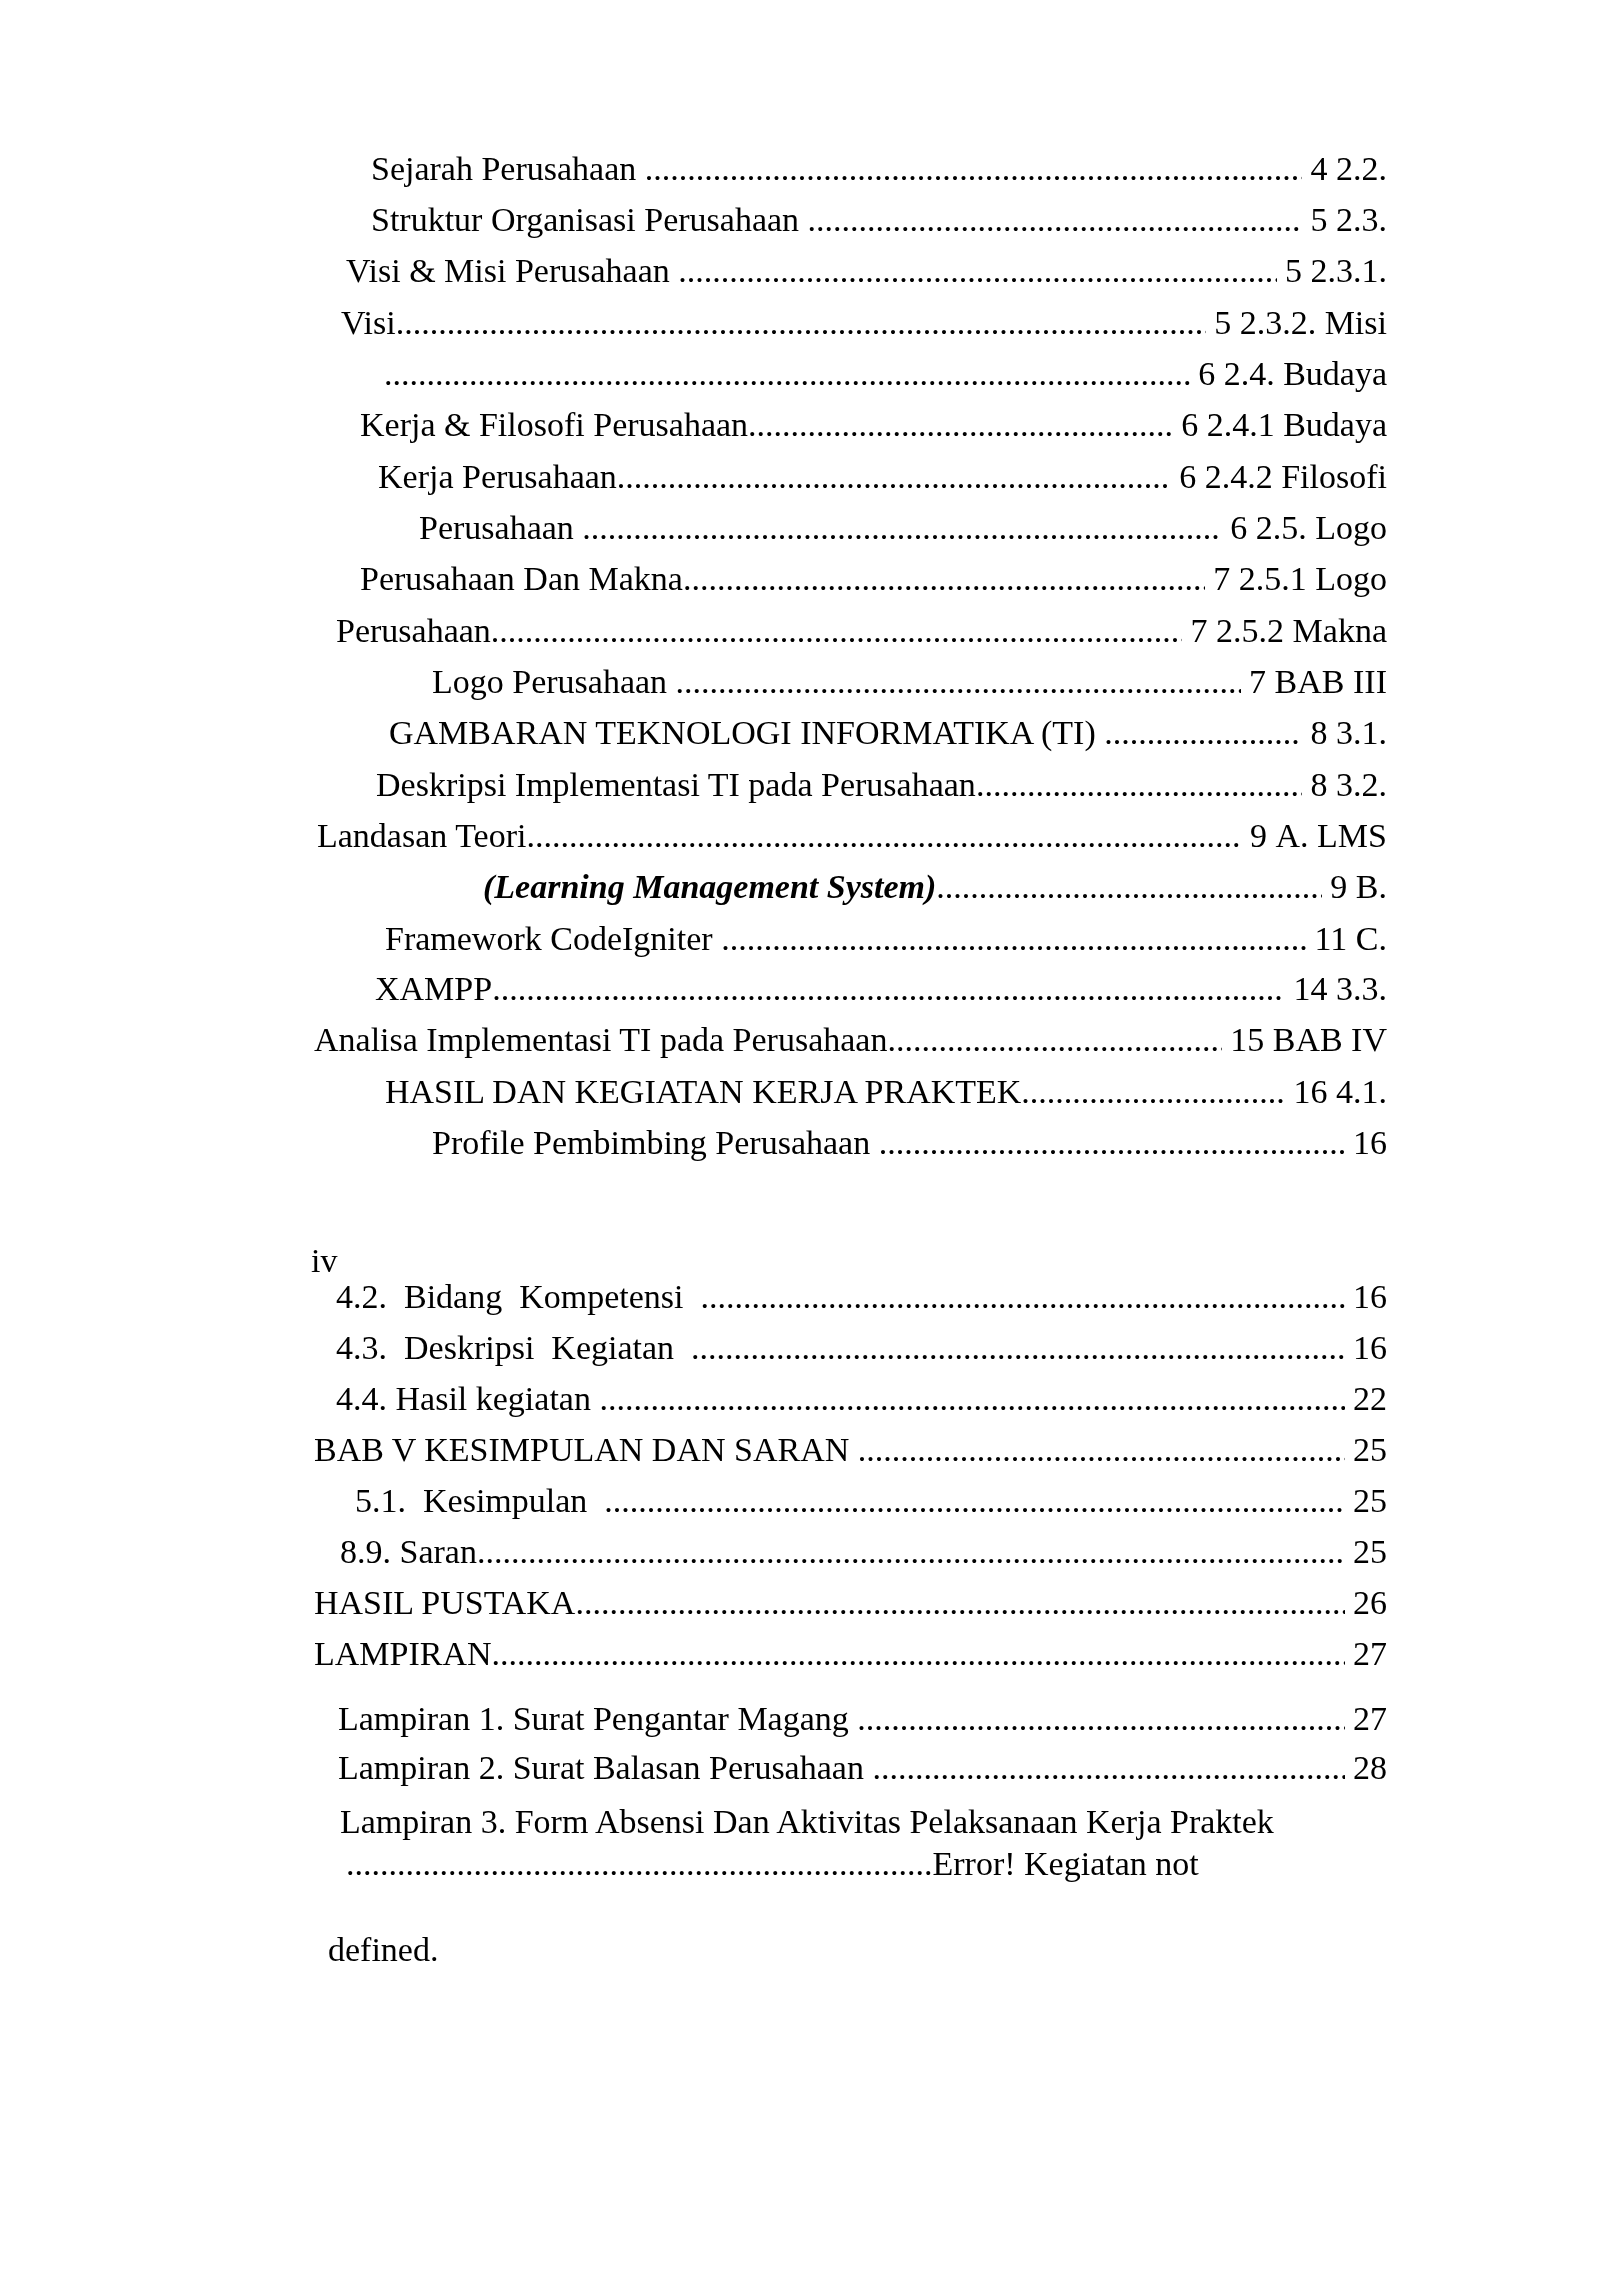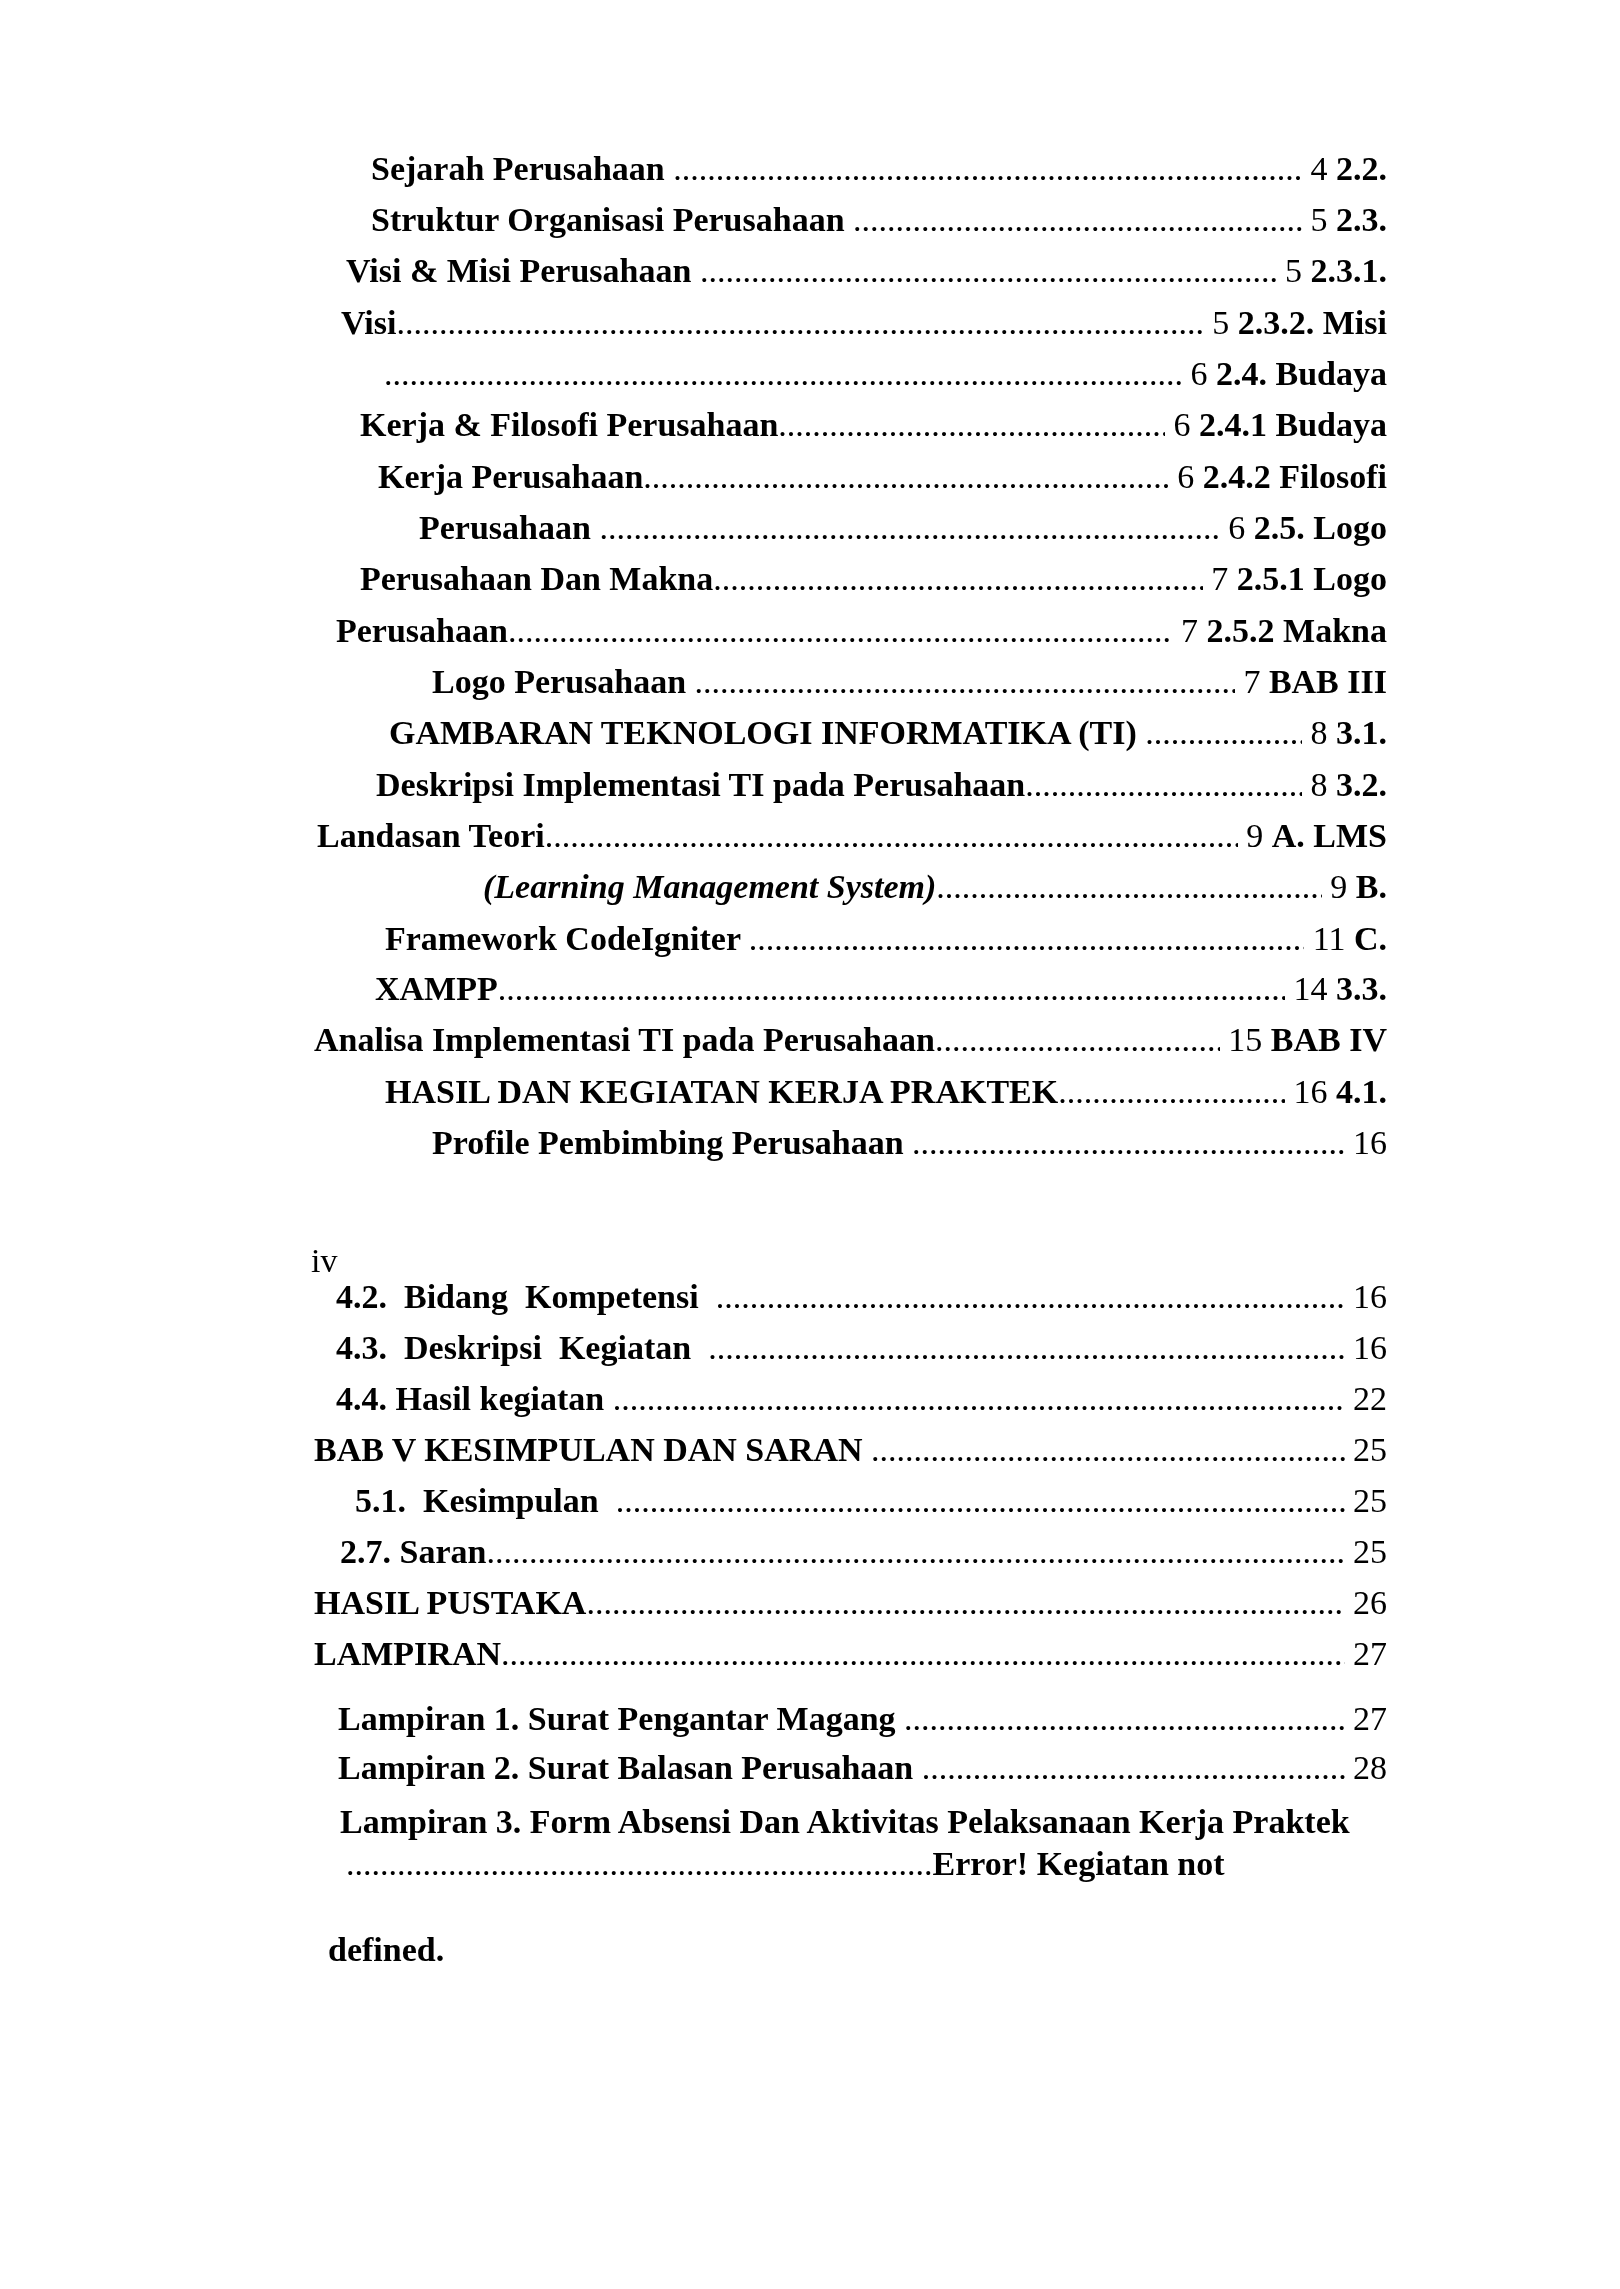--- a/index.html
+++ b/index.html
@@ -28,21 +28,21 @@
     position: absolute;
     right: 0;
     height: 52px;
     line-height: 52px;
     font-size: 34px;
     display: flex;
     align-items: baseline;
     white-space: pre;
   }
   .line span { white-space: pre; }
-  .seg-b  { font-weight: bold; text-align: right; }
+  .seg-b  { font-weight: normal; text-align: right; }
   .seg-r  { font-weight: normal; }
   .seg-bi { font-weight: bold; font-style: italic; }
   .seg-lead {
     flex: 1 1 0px;
     overflow: hidden;
     white-space: nowrap;
     font-weight: normal;
     min-width: 7.8px;
   }
   .line-center {
@@ -78,21 +78,21 @@
       <div class="line" style="top: 963px; left: 164px;"><span class="seg-b">XAMPP</span><span class="seg-lead">......................................................................................................................................................................................................................................</span><span class="seg-r"> 14 </span><span class="seg-b">3.3.</span></div>
       <div class="line" style="top: 1014px; left: 103px;"><span class="seg-b">Analisa Implementasi TI pada Perusahaan</span><span class="seg-lead">......................................................................................................................................................................................................................................</span><span class="seg-r"> 15 </span><span class="seg-b">BAB IV</span></div>
       <div class="line" style="top: 1066px; left: 174px;"><span class="seg-b">HASIL DAN KEGIATAN KERJA PRAKTEK</span><span class="seg-lead">......................................................................................................................................................................................................................................</span><span class="seg-r"> 16 </span><span class="seg-b">4.1.</span></div>
       <div class="line" style="top: 1117px; left: 221px;"><span class="seg-b">Profile Pembimbing Perusahaan </span><span class="seg-lead">......................................................................................................................................................................................................................................</span><span class="seg-r"> 16</span></div>
       <div class="line line-center" style="top: 1235px; left: 0px;"><span class="seg-r">iv</span></div>
       <div class="line" style="top: 1271px; left: 125px;"><span class="seg-b">4.2.  Bidang  Kompetensi  </span><span class="seg-lead">......................................................................................................................................................................................................................................</span><span class="seg-r"> 16</span></div>
       <div class="line" style="top: 1322px; left: 125px;"><span class="seg-b">4.3.  Deskripsi  Kegiatan  </span><span class="seg-lead">......................................................................................................................................................................................................................................</span><span class="seg-r"> 16</span></div>
       <div class="line" style="top: 1373px; left: 125px;"><span class="seg-b">4.4. Hasil kegiatan </span><span class="seg-lead">......................................................................................................................................................................................................................................</span><span class="seg-r"> 22</span></div>
       <div class="line" style="top: 1424px; left: 103px;"><span class="seg-b">BAB V KESIMPULAN DAN SARAN </span><span class="seg-lead">......................................................................................................................................................................................................................................</span><span class="seg-r"> 25</span></div>
       <div class="line" style="top: 1475px; left: 129px; margin-left: 15px;"><span class="seg-b">5.1.  Kesimpulan  </span><span class="seg-lead">......................................................................................................................................................................................................................................</span><span class="seg-r"> 25</span></div>
-      <div class="line" style="top: 1526px; left: 129px;"><span class="seg-b">2.7. Saran</span><span class="seg-lead">......................................................................................................................................................................................................................................</span><span class="seg-r"> 25</span></div>
+      <div class="line" style="top: 1526px; left: 129px;"><span class="seg-b">8.9. Saran</span><span class="seg-lead">......................................................................................................................................................................................................................................</span><span class="seg-r"> 25</span></div>
       <div class="line" style="top: 1577px; left: 103px;"><span class="seg-b">HASIL PUSTAKA</span><span class="seg-lead">......................................................................................................................................................................................................................................</span><span class="seg-r"> 26</span></div>
       <div class="line" style="top: 1628px; left: 103px;"><span class="seg-b">LAMPIRAN</span><span class="seg-lead">......................................................................................................................................................................................................................................</span><span class="seg-r"> 27</span></div>
       <div class="line" style="top: 1693px; left: 127px;"><span class="seg-b">Lampiran 1. Surat Pengantar Magang </span><span class="seg-lead">......................................................................................................................................................................................................................................</span><span class="seg-r"> 27</span></div>
       <div class="line" style="top: 1742px; left: 127px;"><span class="seg-b">Lampiran 2. Surat Balasan Perusahaan </span><span class="seg-lead">......................................................................................................................................................................................................................................</span><span class="seg-r"> 28</span></div>
       <div class="line line-noleader" style="top: 1796px; left: 129px;"><span class="seg-b">Lampiran 3. Form Absensi Dan Aktivitas Pelaksanaan Kerja Praktek</span></div>
       <div class="line line-noleader" style="top: 1838px; left: 135px;"><span class="seg-r">.....................................................................</span><span class="seg-b">Error! Kegiatan not</span></div>
       <div class="line line-noleader" style="top: 1876px; left: 117px; margin-top: 48px;"><span class="seg-b">defined.</span></div>
     </div>
 </div>
 

